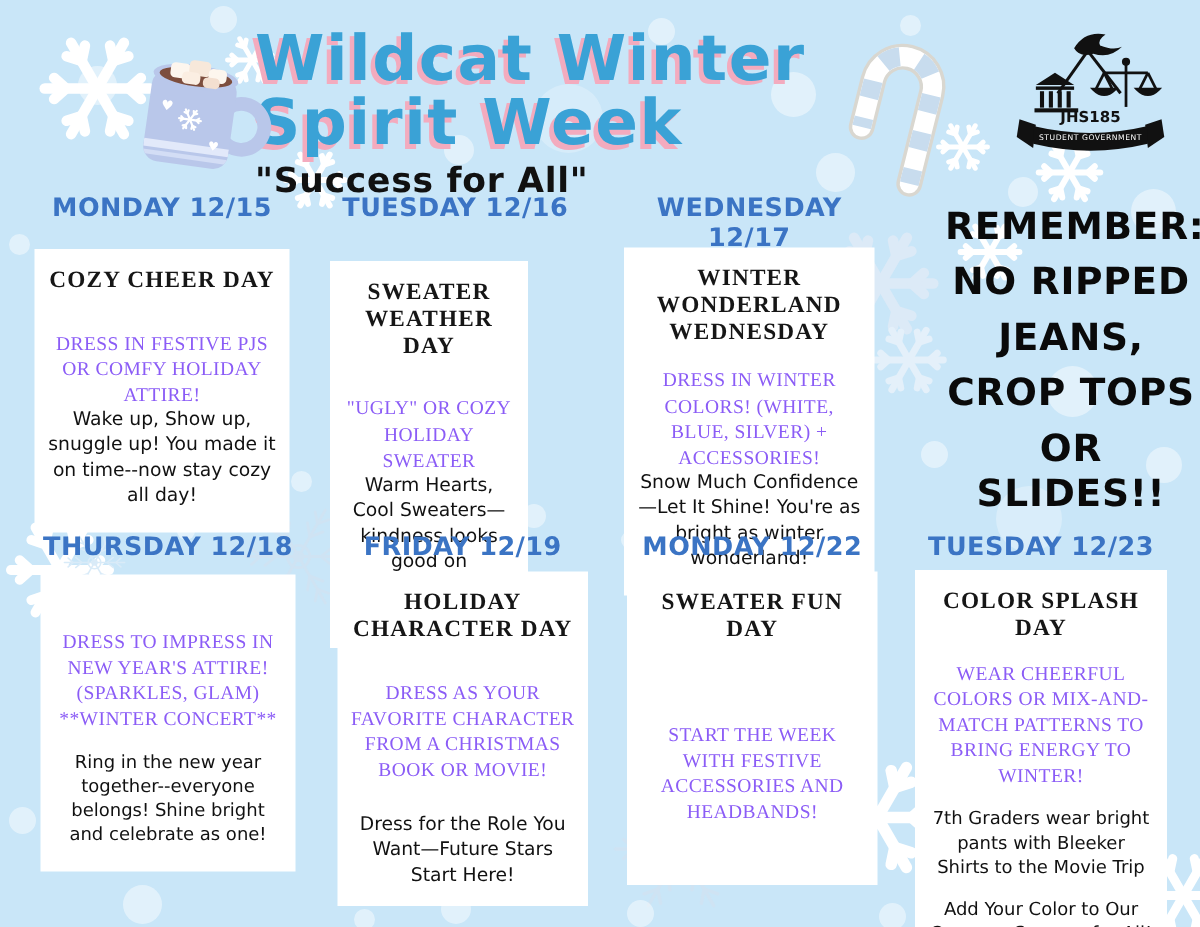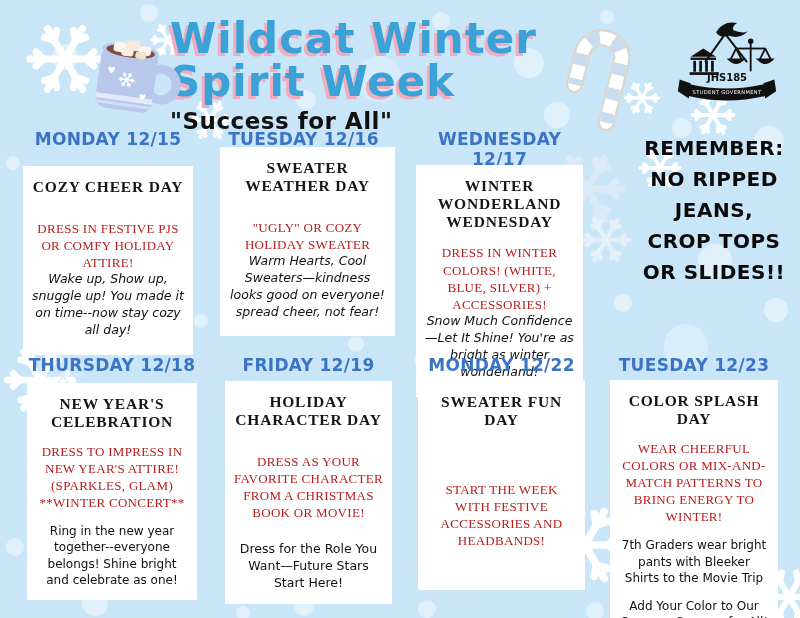--- a/index.html
+++ b/index.html
@@ -28,38 +28,38 @@
     position:absolute;z-index:2;background:#ffffff;
     display:flex;flex-direction:column;align-items:center;
     padding:12px 9px;box-sizing:border-box;text-align:center;
   }
   .card-title{
     font-family:"Liberation Serif", serif;font-weight:bold;
     font-size:15.5px;line-height:1.15;color:#161616;letter-spacing:0.8px;
   }
   .card-body{
     font-family:"Liberation Serif", serif;
-    font-size:13px;line-height:1.32;color:#b91c1c;letter-spacing:0.3px;
+    font-size:13px;line-height:1.32;color:#8b5cf6;letter-spacing:0.3px;
     margin-top:24px;
   }
   .card-note{
     font-size:12.5px;line-height:1.35;color:#111;
   }
-  .row1 .card-note{margin-top:auto;margin-bottom:4px;font-style:italic;}
+  .row1 .card-note{margin-top:auto;margin-bottom:4px;}
   .row2 .card-body{}
   .row2 .card-note{margin-top:20px;}
-  .card.tight .card-body{margin-top:12px;}
+  .card.tight .card-body{}
   .card.tight .card-note{margin-top:12px;font-size:12px;}
   .card.card7 .card-body{margin-top:12px;}
   .card.card7 .card-note{margin-top:12px;font-size:12px;}
   .card-note2{font-size:12px;line-height:1.35;color:#111;margin-top:12px;}
 
   .remember{
     position:absolute;left:630px;top:136px;width:168px;z-index:2;
-    text-align:center;font-weight:bold;font-size:20px;line-height:1.2;
+    text-align:center;font-weight:bold;font-size:25px;line-height:1.2;
     color:#0a0a0a;letter-spacing:0.5px;
   }
   .remember div{margin-bottom:7px;}
 
   .illus{position:absolute;z-index:2;}
 </style>
 </head>
 <body>
 
 <svg width="0" height="0" style="position:absolute" aria-hidden="true">
@@ -182,38 +182,37 @@
 
   <div class="day-header" style="left:23px;top:129px;width:170px">MONDAY 12/15</div>
   <div class="day-header" style="left:220px;top:129px;width:167px">TUESDAY 12/16</div>
   <div class="day-header" style="left:412px;top:129px;width:175px">WEDNESDAY 12/17</div>
 
   <div class="card row1" style="left:23px;top:166px;width:170px;min-height:169px">
     <div class="card-title">COZY CHEER DAY</div>
     <div class="card-body">DRESS IN FESTIVE PJS OR COMFY HOLIDAY ATTIRE!</div>
     <div class="card-note">Wake up, Show up, snuggle up! You made it on time--now stay cozy all day!</div>
   </div>
-  <div class="card row1" style="left:220px;top:147px;width:175px;min-height:168px">
+  <div class="card row1" style="left:220px;top:174px;width:132px;min-height:168px">
     <div class="card-title">SWEATER WEATHER DAY</div>
     <div class="card-body">"UGLY" OR COZY HOLIDAY SWEATER</div>
     <div class="card-note">Warm Hearts, Cool Sweaters—kindness looks good on everyone! spread cheer, not fear!</div>
   </div>
   <div class="card row1" style="left:416px;top:165px;width:167px;min-height:172px">
     <div class="card-title">WINTER WONDERLAND WEDNESDAY</div>
     <div class="card-body" style="margin-top:14px">DRESS IN WINTER COLORS! (WHITE, BLUE, SILVER) + ACCESSORIES!</div>
     <div class="card-note">Snow Much Confidence—Let It Shine! You're as bright as winter wonderland!</div>
   </div>
 
   <div class="day-header" style="left:27px;top:355px;width:170px">THURSDAY 12/18</div>
   <div class="day-header" style="left:225px;top:355px;width:167px">FRIDAY 12/19</div>
   <div class="day-header" style="left:418px;top:355px;width:167px">MONDAY 12/22</div>
   <div class="day-header" style="left:610px;top:355px;width:168px">TUESDAY 12/23</div>
 
   <div class="card row2 tight" style="left:27px;top:383px;width:170px;min-height:198px">
-    <div class="card-title">NEW YEAR'S CELEBRATION</div>
     <div class="card-body">DRESS TO IMPRESS IN NEW YEAR'S ATTIRE! (SPARKLES, GLAM) **WINTER CONCERT**</div>
     <div class="card-note">Ring in the new year together--everyone belongs! Shine bright and celebrate as one!</div>
   </div>
   <div class="card row2" style="left:225px;top:381px;width:167px;min-height:204px">
     <div class="card-title">HOLIDAY CHARACTER DAY</div>
     <div class="card-body">DRESS AS YOUR FAVORITE CHARACTER FROM A CHRISTMAS BOOK OR MOVIE!</div>
     <div class="card-note">Dress for the Role You Want—Future Stars Start Here!</div>
   </div>
   <div class="card row2" style="left:418px;top:381px;width:167px;min-height:209px">
     <div class="card-title">SWEATER FUN DAY</div>

